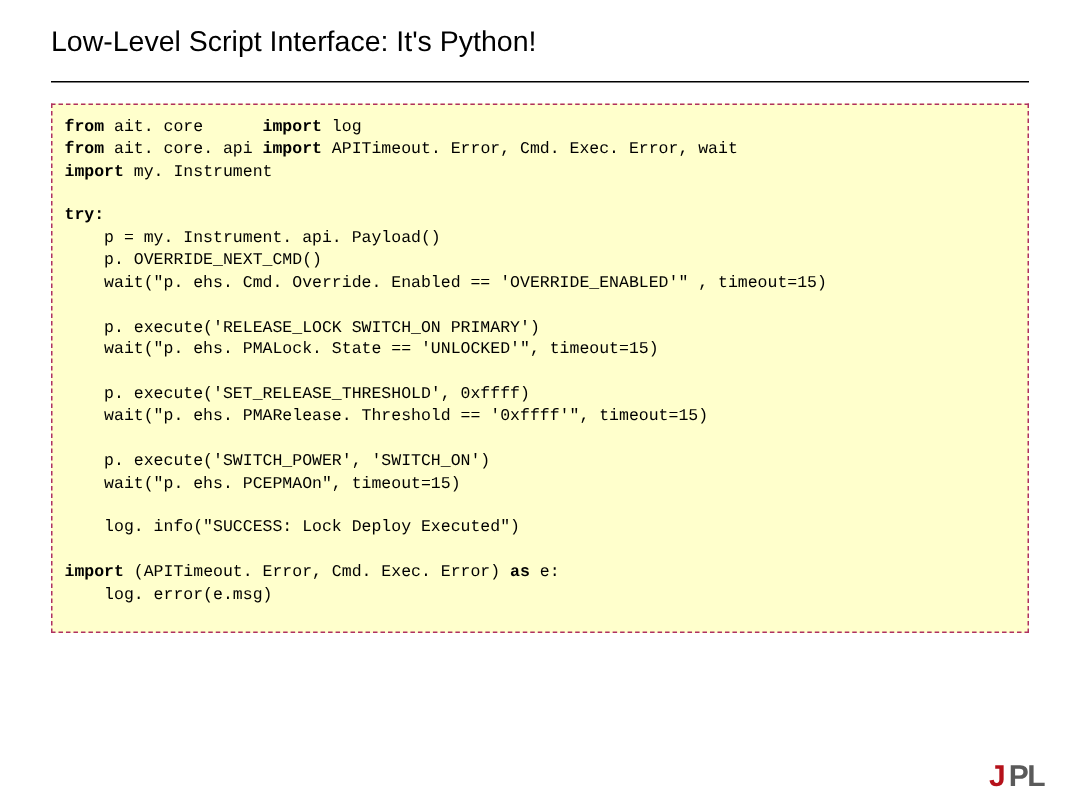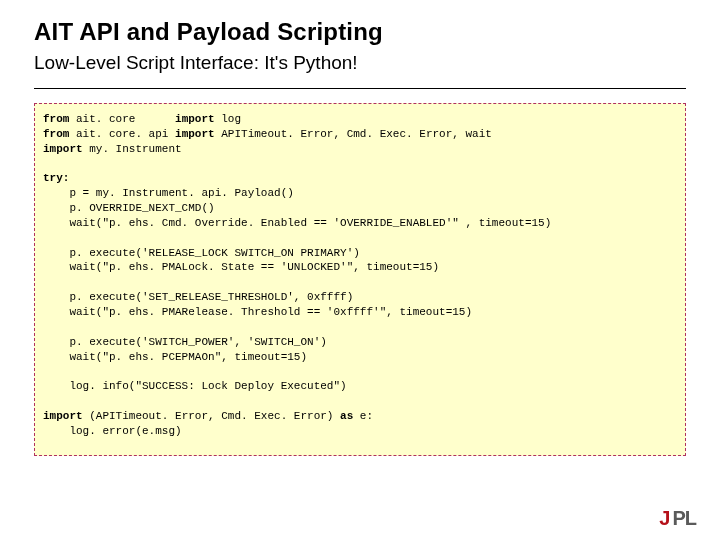--- a/index.html
+++ b/index.html
@@ -67,21 +67,20 @@
     font-size: 20px;
     color: #5a5a5a;
     letter-spacing: -1px;
     text-align: right;
   }
 </style>
 </head>
 <body>
 
 <div class="slide">
-  <h1 class="title">AIT API and Payload Scripting</h1>
   <div class="subtitle">Low-Level Script Interface: It's Python!</div>
   <hr class="rule">
   <div class="codebox" id="codebox"><span class="kw">from</span> ait. core      <span class="kw">import</span> log
 <span class="kw">from</span> ait. core. api <span class="kw">import</span> APITimeout. Error, Cmd. Exec. Error, wait
 <span class="kw">import</span> my. Instrument
 
 <span class="kw">try:</span>
     p = my. Instrument. api. Payload()
     p. OVERRIDE_NEXT_CMD()
     wait("p. ehs. Cmd. Override. Enabled == 'OVERRIDE_ENABLED'" , timeout=15)

